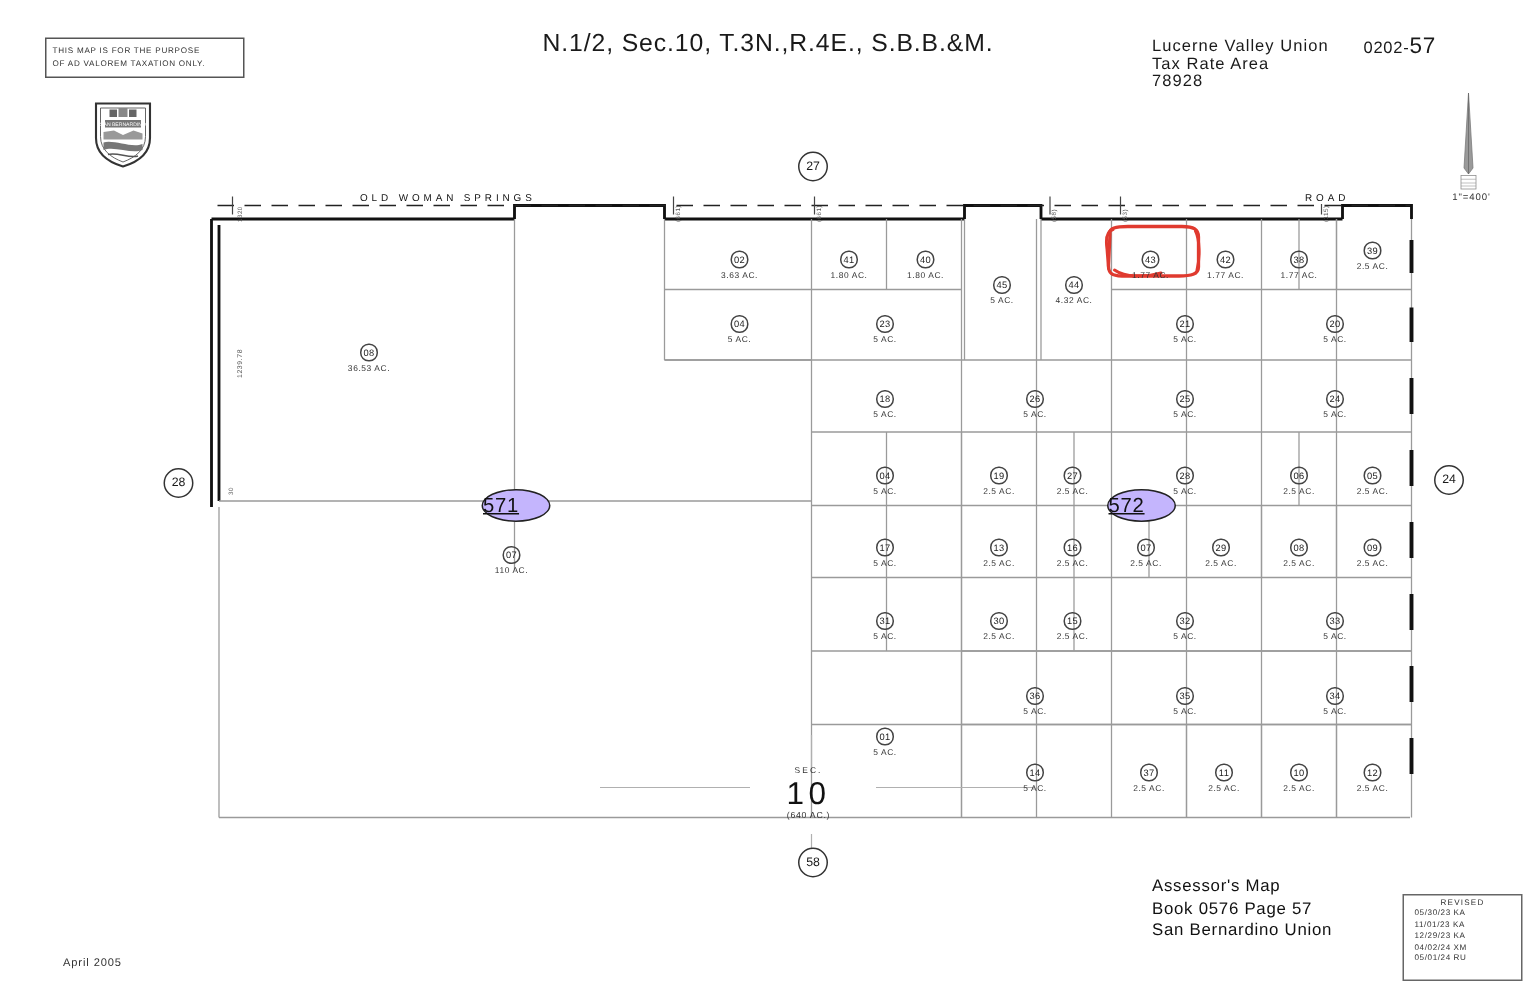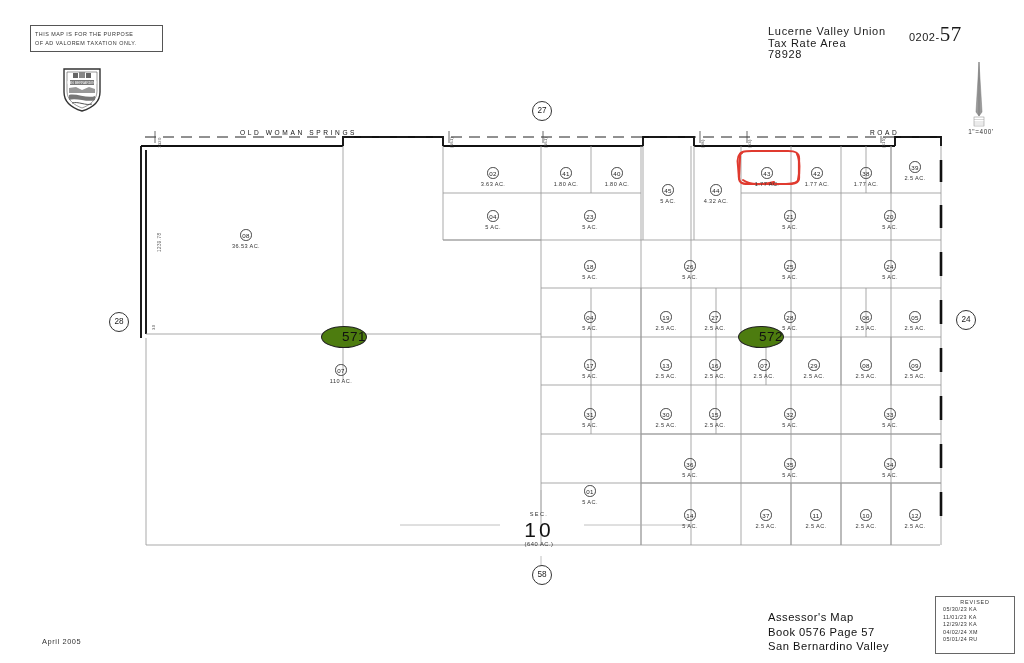--- a/index.html
+++ b/index.html
@@ -53,23 +53,22 @@
     color: #1a1a1a;
     white-space: nowrap;
   }
   #book-page-label {
     left: 909px; top: 22px;
     font-size: 11px;
     letter-spacing: 0.5px;
     white-space: nowrap;
   }
   #book-page-label .pageno {
-    font-size: 21px;
+    font-size: 15px;
     letter-spacing: 0.5px;
-    font-family: Liberation Serif, serif;
   }
 
   
   #county-seal { left: 62px; top: 66px; width: 40px; height: 46px; }
 
   
   #north-arrow { left: 962px; top: 60px; width: 34px; height: 70px; }
   #scale-note {
     left: 955px; top: 128px;
     width: 52px;
@@ -125,25 +124,26 @@
   }
 
   
   .mapbook {
     width: 46px; height: 22px;
     margin-left: -23px; margin-top: -11px;
     border: 1.1px solid #222;
     border-radius: 50%;
     font-size: 13.5px;
     line-height: 20px;
-    text-align: right;
+    text-align: left;
     letter-spacing: 0.5px;
     color: #111;
-    background: #4d7c0f;
+    background: #c4b5fd;
     box-sizing: border-box;
+    text-decoration: underline;
   }
 
   
   .road-name {
     font-size: 6.6px;
     letter-spacing: 2.6px;
     color: #111;
     white-space: nowrap;
     background: #fff;
     padding: 0 2px;
@@ -187,21 +187,21 @@
   }
   #section-block .sec-acres {
     font-size: 5.8px;
     letter-spacing: 0.5px;
     color: #333;
     margin-top: 2px;
   }
 
   
   #assessor-block {
-    left: 768px; top: 610px;
+    left: 768px; top: 584px;
     font-size: 11.2px;
     line-height: 14.5px;
     letter-spacing: 0.5px;
     color: #111;
     white-space: nowrap;
   }
   #revised-box {
     left: 935px; top: 596px;
     width: 80px; height: 58px;
     border: 1px solid #666;
@@ -234,20 +234,21 @@
 </head>
 <body>
 
 <div id="page">
 
   <div class="abs" id="disclaimer-box">
     <div>THIS MAP IS FOR THE PURPOSE</div>
     <div>OF AD VALOREM TAXATION ONLY.</div>
   </div>
 
+  <div class="abs" id="map-title">N.1/2, Sec.10, T.3N.,R.4E., S.B.B.&amp;M.</div>
 
   <div class="abs" id="tra-block">
     <div>Lucerne Valley Union</div>
     <div>Tax Rate Area</div>
     <div>78928</div>
   </div>
 
   <div class="abs" id="book-page-label">
     <span>0202-</span><span class="pageno">57</span>
   </div>
@@ -592,21 +593,21 @@
 
   <div class="abs" id="section-block">
     <div class="sec-word">SEC.</div>
     <div class="sec-num">10</div>
     <div class="sec-acres">(640 AC.)</div>
   </div>
 
   <div class="abs" id="assessor-block">
     <div>Assessor's Map</div>
     <div>Book 0576 Page 57</div>
-    <div>San Bernardino Valley</div>
+    <div>San Bernardino Union</div>
   </div>
 
   <div class="abs" id="revised-box">
     <div class="rev-title">REVISED</div>
     <div id="revision-rows">
         <div class="rev-row">05/30/23 KA</div>
         <div class="rev-row">11/01/23 KA</div>
         <div class="rev-row">12/29/23 KA</div>
         <div class="rev-row">04/02/24 XM</div>
         <div class="rev-row">05/01/24 RU</div>

